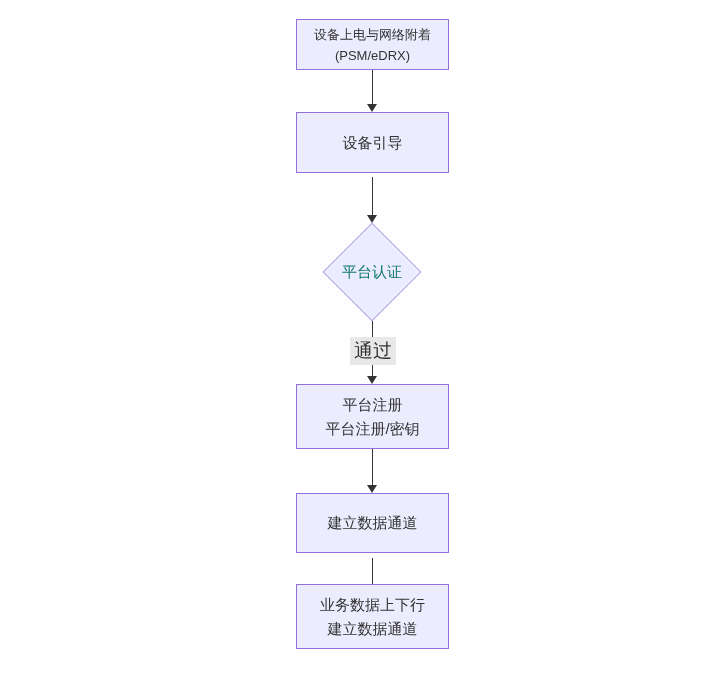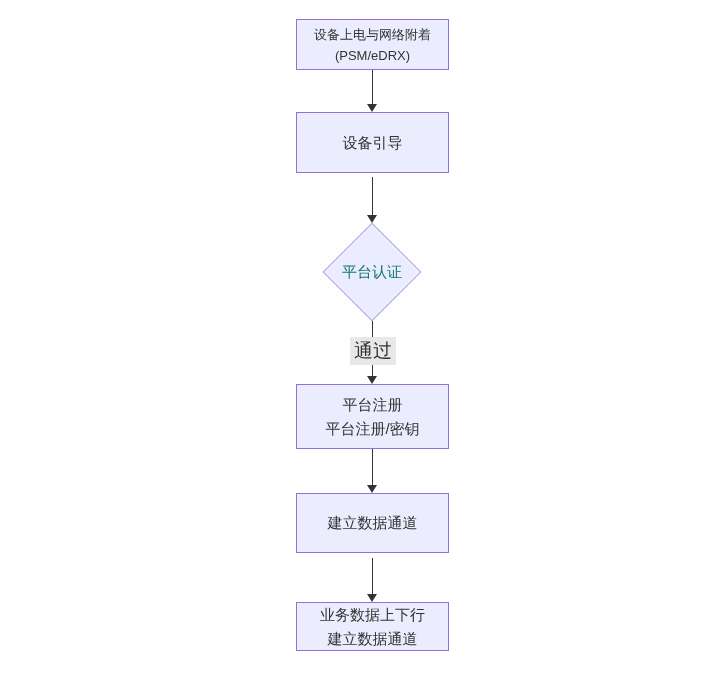--- a/index.html
+++ b/index.html
@@ -32,21 +32,21 @@
     font-size: 15px;
     line-height: 24px;
   }
   .node .line { display: block; white-space: nowrap; }
   .node.small { font-size: 13px; line-height: 21px; }
 
   .n1 { top: 19px;  height: 51px; }
   .n2 { top: 112px; height: 61px; }
   .n4 { top: 384px; height: 65px; }
   .n5 { top: 493px; height: 60px; }
-  .n6 { top: 602px; height: 49px; }
+  .n6 { top: 584px; height: 65px; }
 
   
   .diamond-shape {
     position: absolute;
     left: 337px;
     top: 237px;
     width: 70px;
     height: 70px;
     box-sizing: border-box;
     background: #ECECFF;

